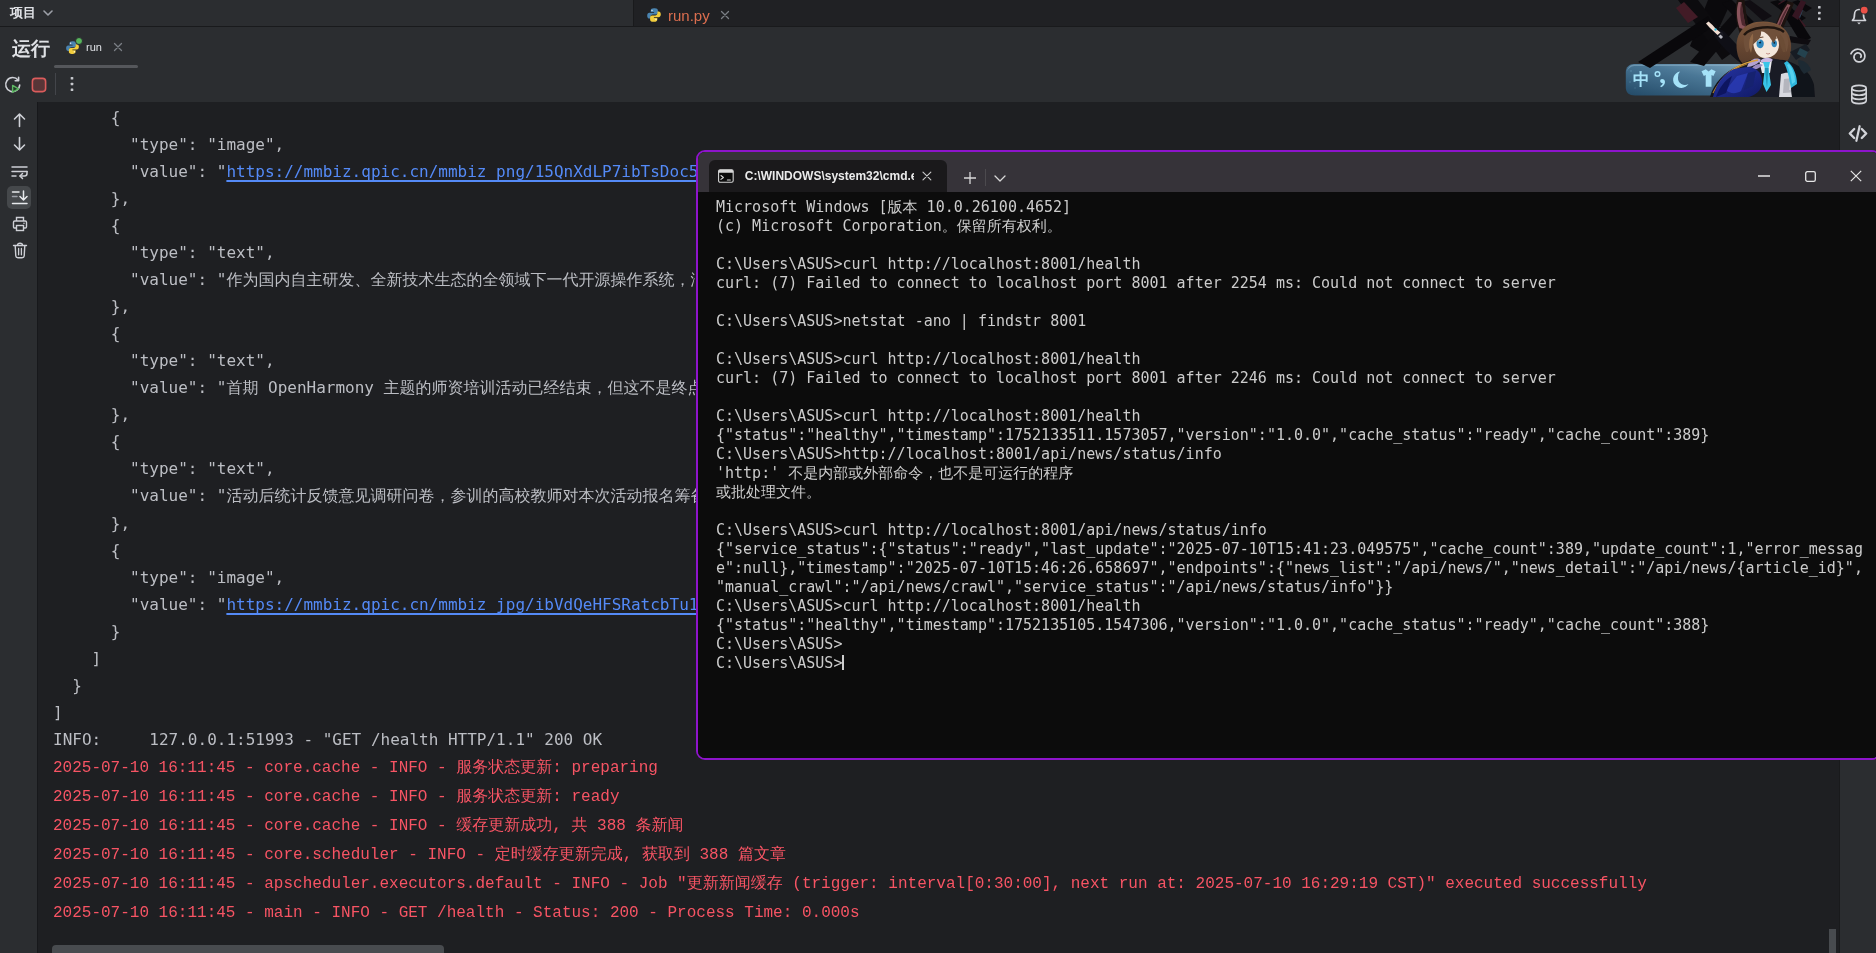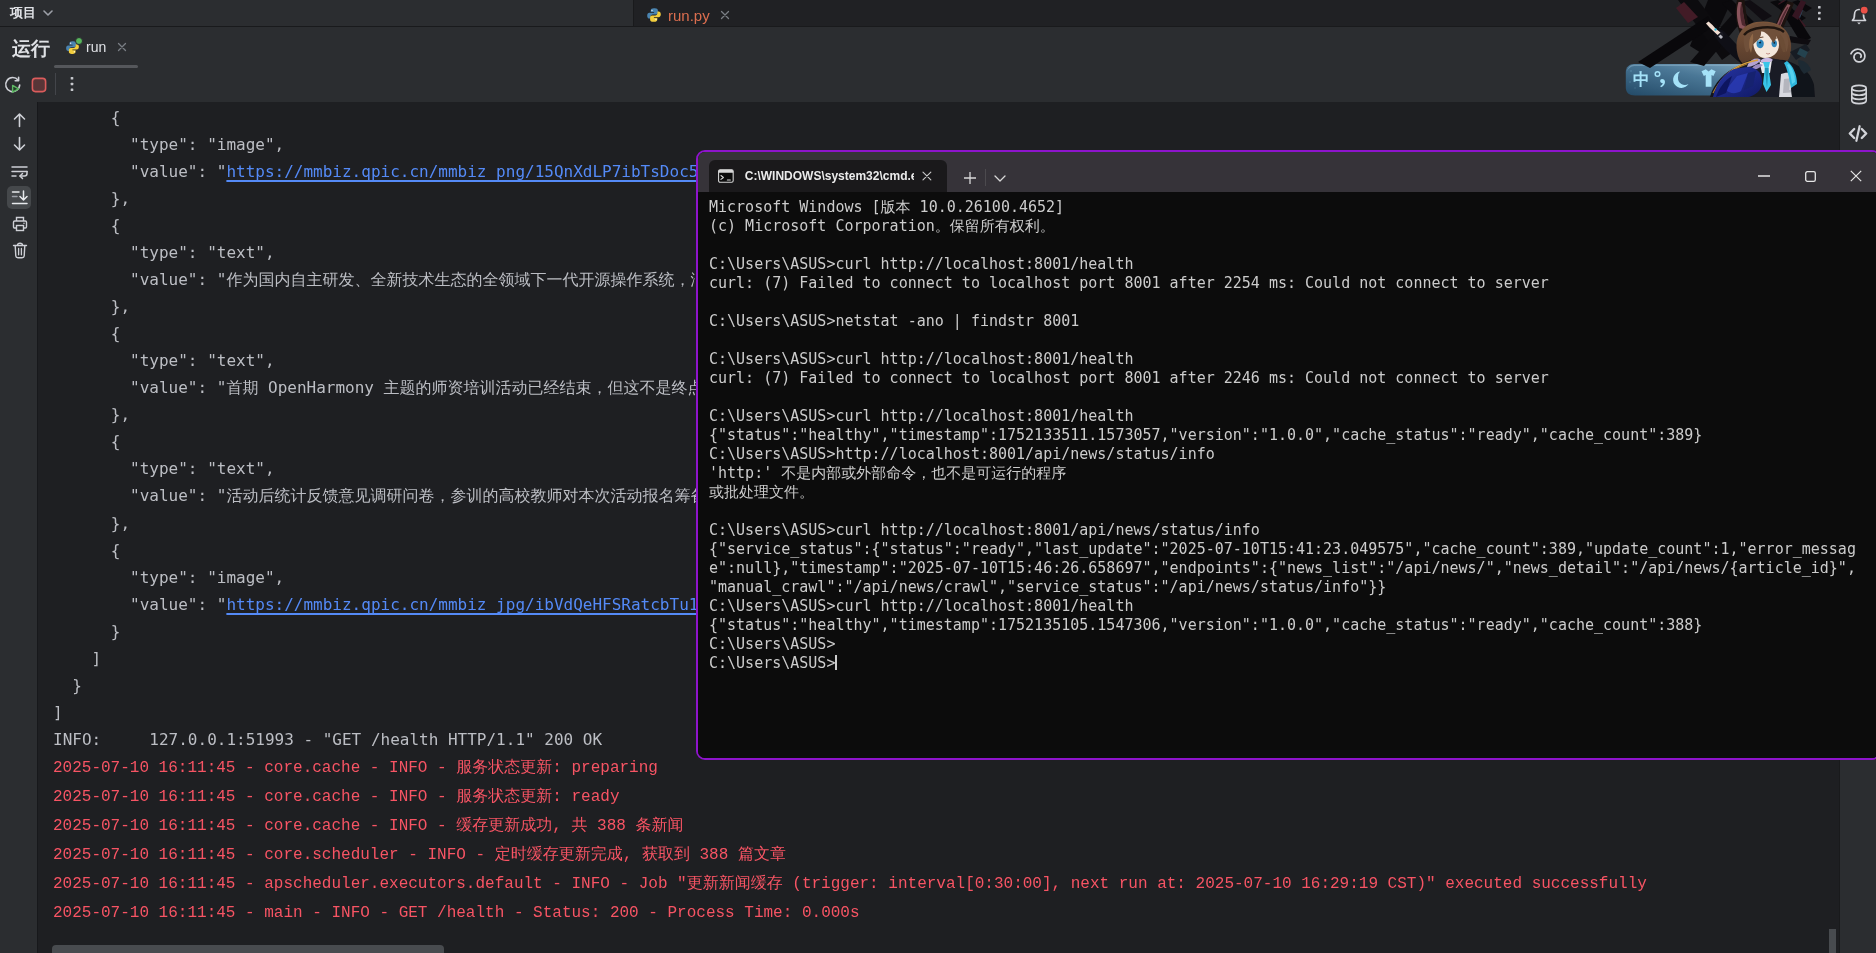--- a/index.html
+++ b/index.html
@@ -24,21 +24,21 @@
 
   .project-btn{left:10px;top:3px;height:20px;display:flex;align-items:center;gap:7px;cursor:pointer;}
   .project-label{font-size:13px;font-weight:700;color:var(--text);}
 
   .editor-tab{left:638px;top:0;height:26px;display:flex;align-items:center;gap:6px;padding:4px 8px 0 8px;justify-content:flex-end;}
   .editor-tab-label{font-size:15px;color:var(--runpy);}
   .kebab-top{left:1812px;top:3px;width:14px;height:20px;}
 
   .run-label{left:12px;top:36px;font-size:19px;font-weight:700;color:var(--text);}
   .run-tab{left:54px;top:27px;width:84px;height:39px;display:flex;align-items:center;gap:5px;padding-left:11px;}
-  .run-tab-label{font-size:14px;color:var(--text);}
+  .run-tab-label{font-size:11px;color:var(--text);}
   .run-tab-underline{left:54px;top:65px;width:84px;height:3px;background:#55575b;border-radius:2px;}
 
   .toolbar-sep{left:55px;top:73px;width:1px;height:22px;background:#43454a;}
 
   .icon-btn{cursor:pointer;}
 
   
   .right-strip{left:1839px;top:0;width:37px;height:953px;background:var(--chrome);border-left:1px solid var(--border);}
 
   
@@ -53,21 +53,21 @@
   .vscroll{left:1829px;top:929px;width:7px;height:24px;background:var(--scrollbar);opacity:.85;}
 
   
   .term{left:696px;top:150px;width:1185px;height:610px;border:2px solid var(--accent);border-radius:9px;
     background:var(--term-bg);overflow:hidden;}
   .term-titlebar{position:absolute;left:0;top:0;width:100%;height:40px;background:var(--term-title);}
   .term-tab{position:absolute;left:11px;top:8px;width:238px;height:32px;background:var(--term-tab);
     border-radius:6px 6px 0 0;display:flex;align-items:center;padding:0 14px 0 9px;}
   .term-tab-title{font-size:12px;font-weight:600;color:#ebebeb;white-space:nowrap;overflow:hidden;width:172px;margin-left:11px;margin-right:7px;}
   .term-body{position:absolute;left:0;top:40px;width:100%;height:568px;background:var(--term-bg);}
-  .term-text{position:absolute;left:11px;top:5.5px;font-family:"DejaVu Sans Mono",monospace;
+  .term-text{position:absolute;left:18px;top:5.5px;font-family:"DejaVu Sans Mono",monospace;
     font-size:15px;line-height:19px;color:var(--term-text);white-space:pre;}
   .cursor{display:inline-block;width:2px;height:15px;background:#cccccc;vertical-align:-2px;}
   .term-caption{position:absolute;top:4px;height:40px;display:flex;align-items:center;justify-content:center;width:46px;}
 
   svg{display:block;}
   .cline,.tline{white-space:pre;}
 </style>
 </head>
 <body>
 

